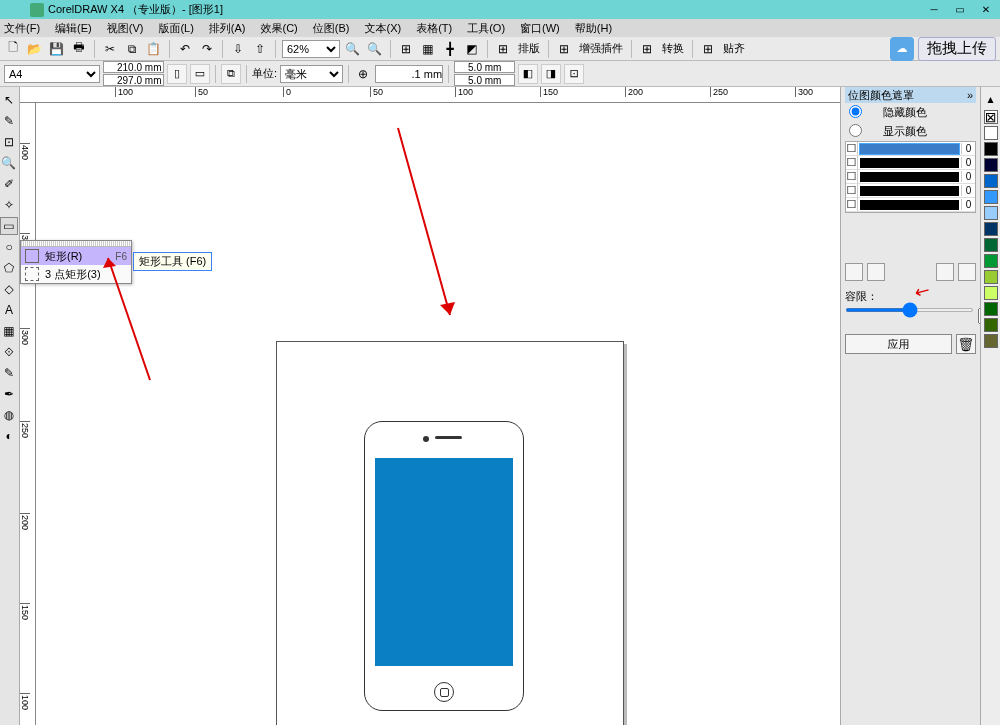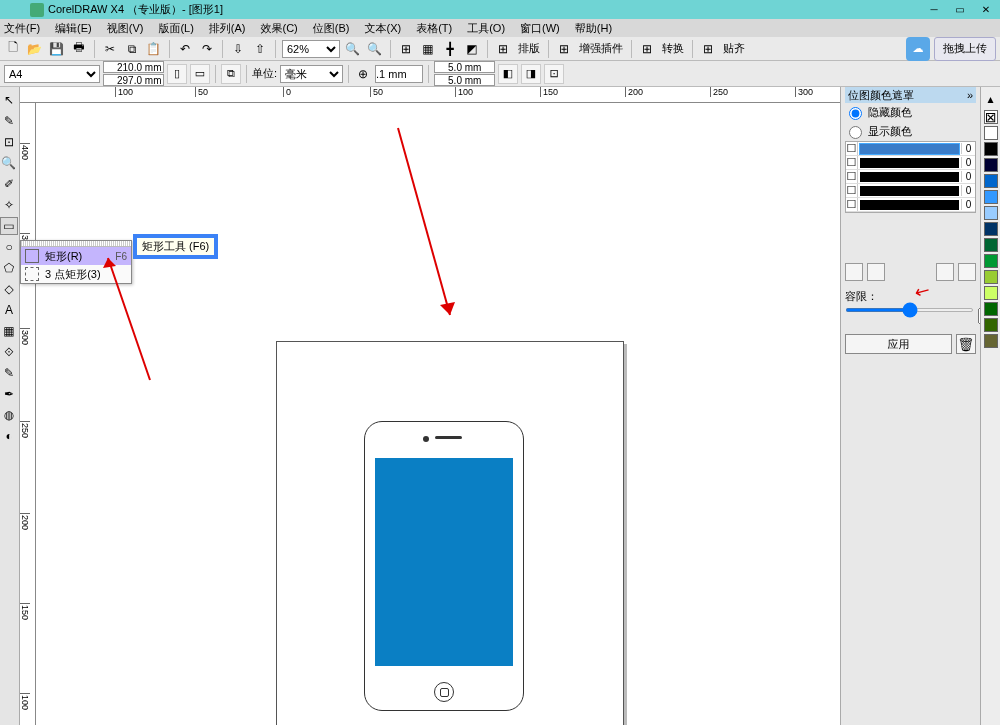--- a/index.html
+++ b/index.html
@@ -13,21 +13,21 @@
 
 .menubar { height: 18px; background: #d8d8d8; display: flex; align-items: center; padding-left: 4px; gap: 15px; font-size: 11px; }
 .menubar span { cursor: default; }
 
 .toolbar1 { height: 24px; background: #eaeaea; border-bottom: 1px solid #bbb; display: flex; align-items: center; padding: 0 4px; gap: 4px; }
 .tb-btn { width: 18px; height: 18px; display: inline-flex; align-items: center; justify-content: center; border-radius: 2px; font-size: 12px; }
 .tb-sep { width: 1px; height: 18px; background: #bbb; margin: 0 2px; }
 .zoom-sel { width: 58px; height: 18px; font-size: 11px; border: 1px solid #999; background: #fff; }
 .toolbar1 .label { font-size: 11px; padding: 0 2px; }
 .cloud-btn { width: 24px; height: 24px; background: #5aa8e8; border-radius: 4px; display: inline-flex; align-items: center; justify-content: center; color: #fff; }
-.upload-btn { height: 24px; padding: 0 8px; background: #e8e8f0; border: 1px solid #aac; border-radius: 3px; font-size: 11px; display: inline-flex; align-items: center; }
+.upload-btn { height: 24px; padding: 0 8px; background: #e8e8f0; border: 1px solid #aac; border-radius: 3px; font-size: 15px; display: inline-flex; align-items: center; }
 
 .propbar { height: 26px; background: #eaeaea; border-bottom: 1px solid #bbb; display: flex; align-items: center; padding: 0 4px; gap: 3px; font-size: 11px; }
 .propbar select, .propbar input { height: 18px; font-size: 11px; border: 1px solid #999; background: #fff; }
 .dim-stack { display: flex; flex-direction: column; gap: 1px; }
 .dim-stack input { width: 61px; height: 12px; font-size: 10px; padding-left: 13px; }
 .icon-box { width: 20px; height: 20px; border: 1px solid #ccc; display: inline-flex; align-items: center; justify-content: center; background: #f5f5f5; }
 
 .workspace { position: absolute; top: 87px; left: 0; right: 0; bottom: 0; display: flex; }
 
 .toolbox { width: 20px; background: #e5e5e5; border-right: 1px solid #aaa; display: flex; flex-direction: column; padding-top: 4px; gap: 3px; }
@@ -50,27 +50,27 @@
 .phone .home { position: absolute; bottom: 8px; left: 50%; transform: translateX(-50%); width: 20px; height: 20px; border: 1.5px solid #333; border-radius: 50%; }
 .phone .home::after { content: ""; position: absolute; top: 5px; left: 5px; width: 7px; height: 7px; border: 1px solid #333; border-radius: 2px; }
 
 .flyout { position: absolute; top: 240px; left: 20px; width: 112px; background: #fafafa; border: 1px solid #888; box-shadow: 1px 1px 3px rgba(0,0,0,.25); }
 .flyout .grip { height: 6px; background: repeating-linear-gradient(90deg,#ccc,#ccc 1px,#fff 1px,#fff 2px); border-bottom: 1px solid #bbb; }
 .flyout .item { height: 18px; display: flex; align-items: center; padding: 0 4px; gap: 6px; }
 .flyout .item.hl { background: #c4b5fd; }
 .flyout .item .ic { width: 14px; height: 14px; border: 1px solid #666; display: inline-block; }
 .flyout .item .txt { flex: 1; font-size: 11px; }
 .flyout .item .key { font-size: 10px; color: #555; }
-.tooltip { position: absolute; top: 234px; left: 133px; background: #fffff0; border: 4px solid #3b82f6; padding: 1px 5px; font-size: 11px; }
+.tooltip { position: absolute; top: 252px; left: 133px; background: #fffff0; border: 1px solid #3b82f6; padding: 1px 5px; font-size: 11px; }
 
 .arrow { position: absolute; pointer-events: none; }
 
 .docker { position: absolute; top: 87px; right: 20px; width: 140px; bottom: 0; background: #e8e8e8; border-left: 1px solid #aaa; padding: 0 4px; }
 .docker .head { height: 16px; background: #bcd9ef; display: flex; align-items: center; justify-content: space-between; padding: 0 3px; font-size: 11px; }
-.docker .radio { display: flex; align-items: flex-end; gap: 6px; padding: 2px 4px; font-size: 11px; }
+.docker .radio { display: flex; align-items: flex-start; gap: 21px; padding: 2px 4px; font-size: 11px; }
 .docker .radio input { margin: 0; }
 .color-list { border: 1px solid #aaa; background: #fff; }
 .color-row { height: 14px; display: flex; align-items: center; border-bottom: 1px solid #ddd; }
 .color-row .cb { width: 12px; border-right: 1px solid #ccc; text-align: center; }
 .color-row .sw { flex: 1; height: 10px; margin: 0 2px; background: #000; }
 .color-row.hl .sw { background: #3a7cc8; outline: 1px solid #4af; }
 .color-row .val { width: 14px; font-size: 10px; text-align: center; border-left: 1px solid #ccc; }
 .docker .btnrow { display: flex; gap: 4px; margin-top: 50px; margin-bottom: 6px; }
 .docker .btnrow .b { width: 18px; height: 18px; border: 1px solid #999; background: #f5f5f5; }
 .docker .tol { display: flex; align-items: flex-start; gap: 4px; padding: 2px 0; font-size: 11px; }
@@ -163,21 +163,21 @@
   </span>
   <span class="icon-box">▯</span>
   <span class="icon-box">▭</span>
   <span class="tb-sep"></span>
   <span class="icon-box">⧉</span>
   <span class="tb-sep"></span>
   <span>单位:</span>
   <select style="width:63px"><option>毫米</option></select>
   <span class="tb-sep"></span>
   <span class="tb-btn">⊕</span>
-  <input style="width: 48px;" value=".1 mm">
+  <input style="width: 68px; text-align: right;" value=".1 mm">
   <span class="tb-sep"></span>
   <span class="dim-stack">
     <input value="5.0 mm" style="">
     <input value="5.0 mm" style="">
   </span>
   <span class="icon-box">◧</span>
   <span class="icon-box">◨</span>
   <span class="icon-box">⊡</span>
 </div>
 

